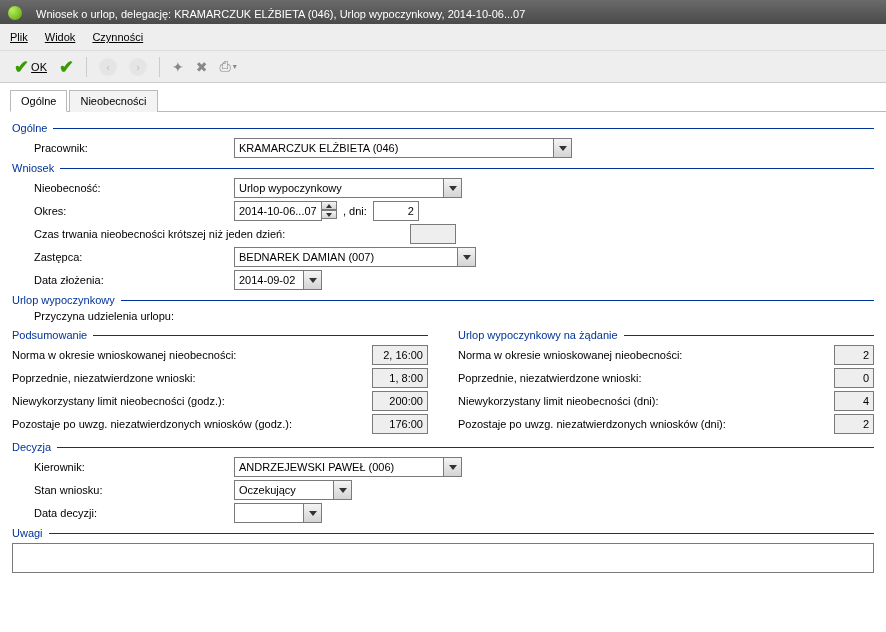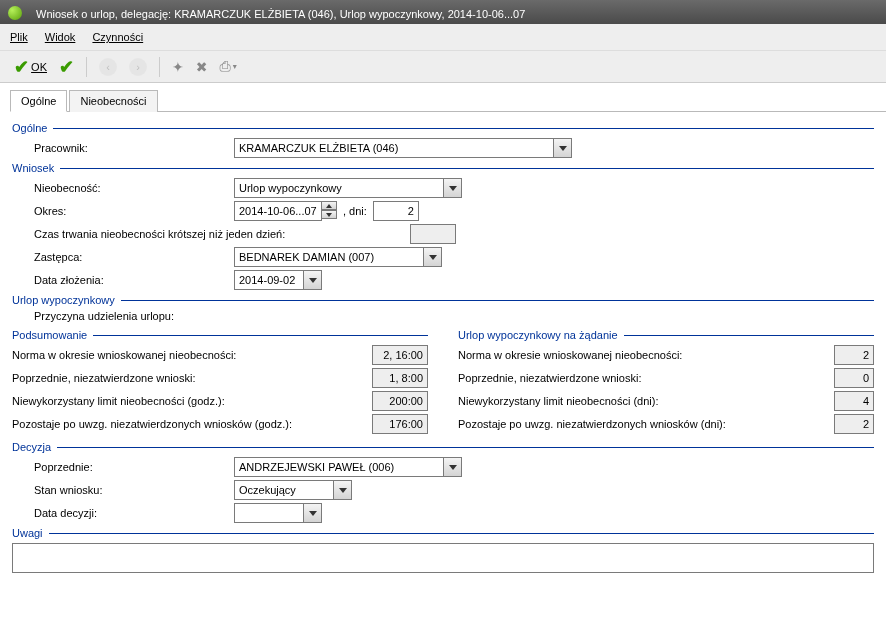--- a/index.html
+++ b/index.html
@@ -128,21 +128,21 @@
   </div>
 
   <div class="row">
     <label style="width:376px">Czas trwania nieobecności krótszej niż jeden dzień:</label>
     <div class="numbox ro"></div>
   </div>
 
   <div class="row">
     <label>Zastępca:</label>
     <div class="combo">
-      <input type="text" style="width: 190px;" value="BEDNAREK DAMIAN (007)">
+      <input type="text" style="width: 224px;" value="BEDNAREK DAMIAN (007)">
       <div class="drop"></div>
     </div>
   </div>
 
   <div class="row">
     <label>Data złożenia:</label>
     <div class="combo">
       <input type="text" style="width: 70px;" value="2014-09-02">
       <div class="drop"></div>
     </div>
@@ -201,21 +201,21 @@
           <div class="numbox" style="width:40px">2</div>
         </div>
     </div>
   </div>
 
   <div class="group-hdr">
       <span>Decyzja</span>
       <span class="line"></span>
     </div>
   <div class="row">
-    <label>Poprzednie:</label>
+    <label>Kierownik:</label>
     <div class="combo">
       <input type="text" style="width: 210px;" value="ANDRZEJEWSKI PAWEŁ (006)">
       <div class="drop"></div>
     </div>
   </div>
   <div class="row">
     <label>Stan wniosku:</label>
     <div class="combo">
       <input type="text" style="width: 100px;" value="Oczekujący">
       <div class="drop"></div>

